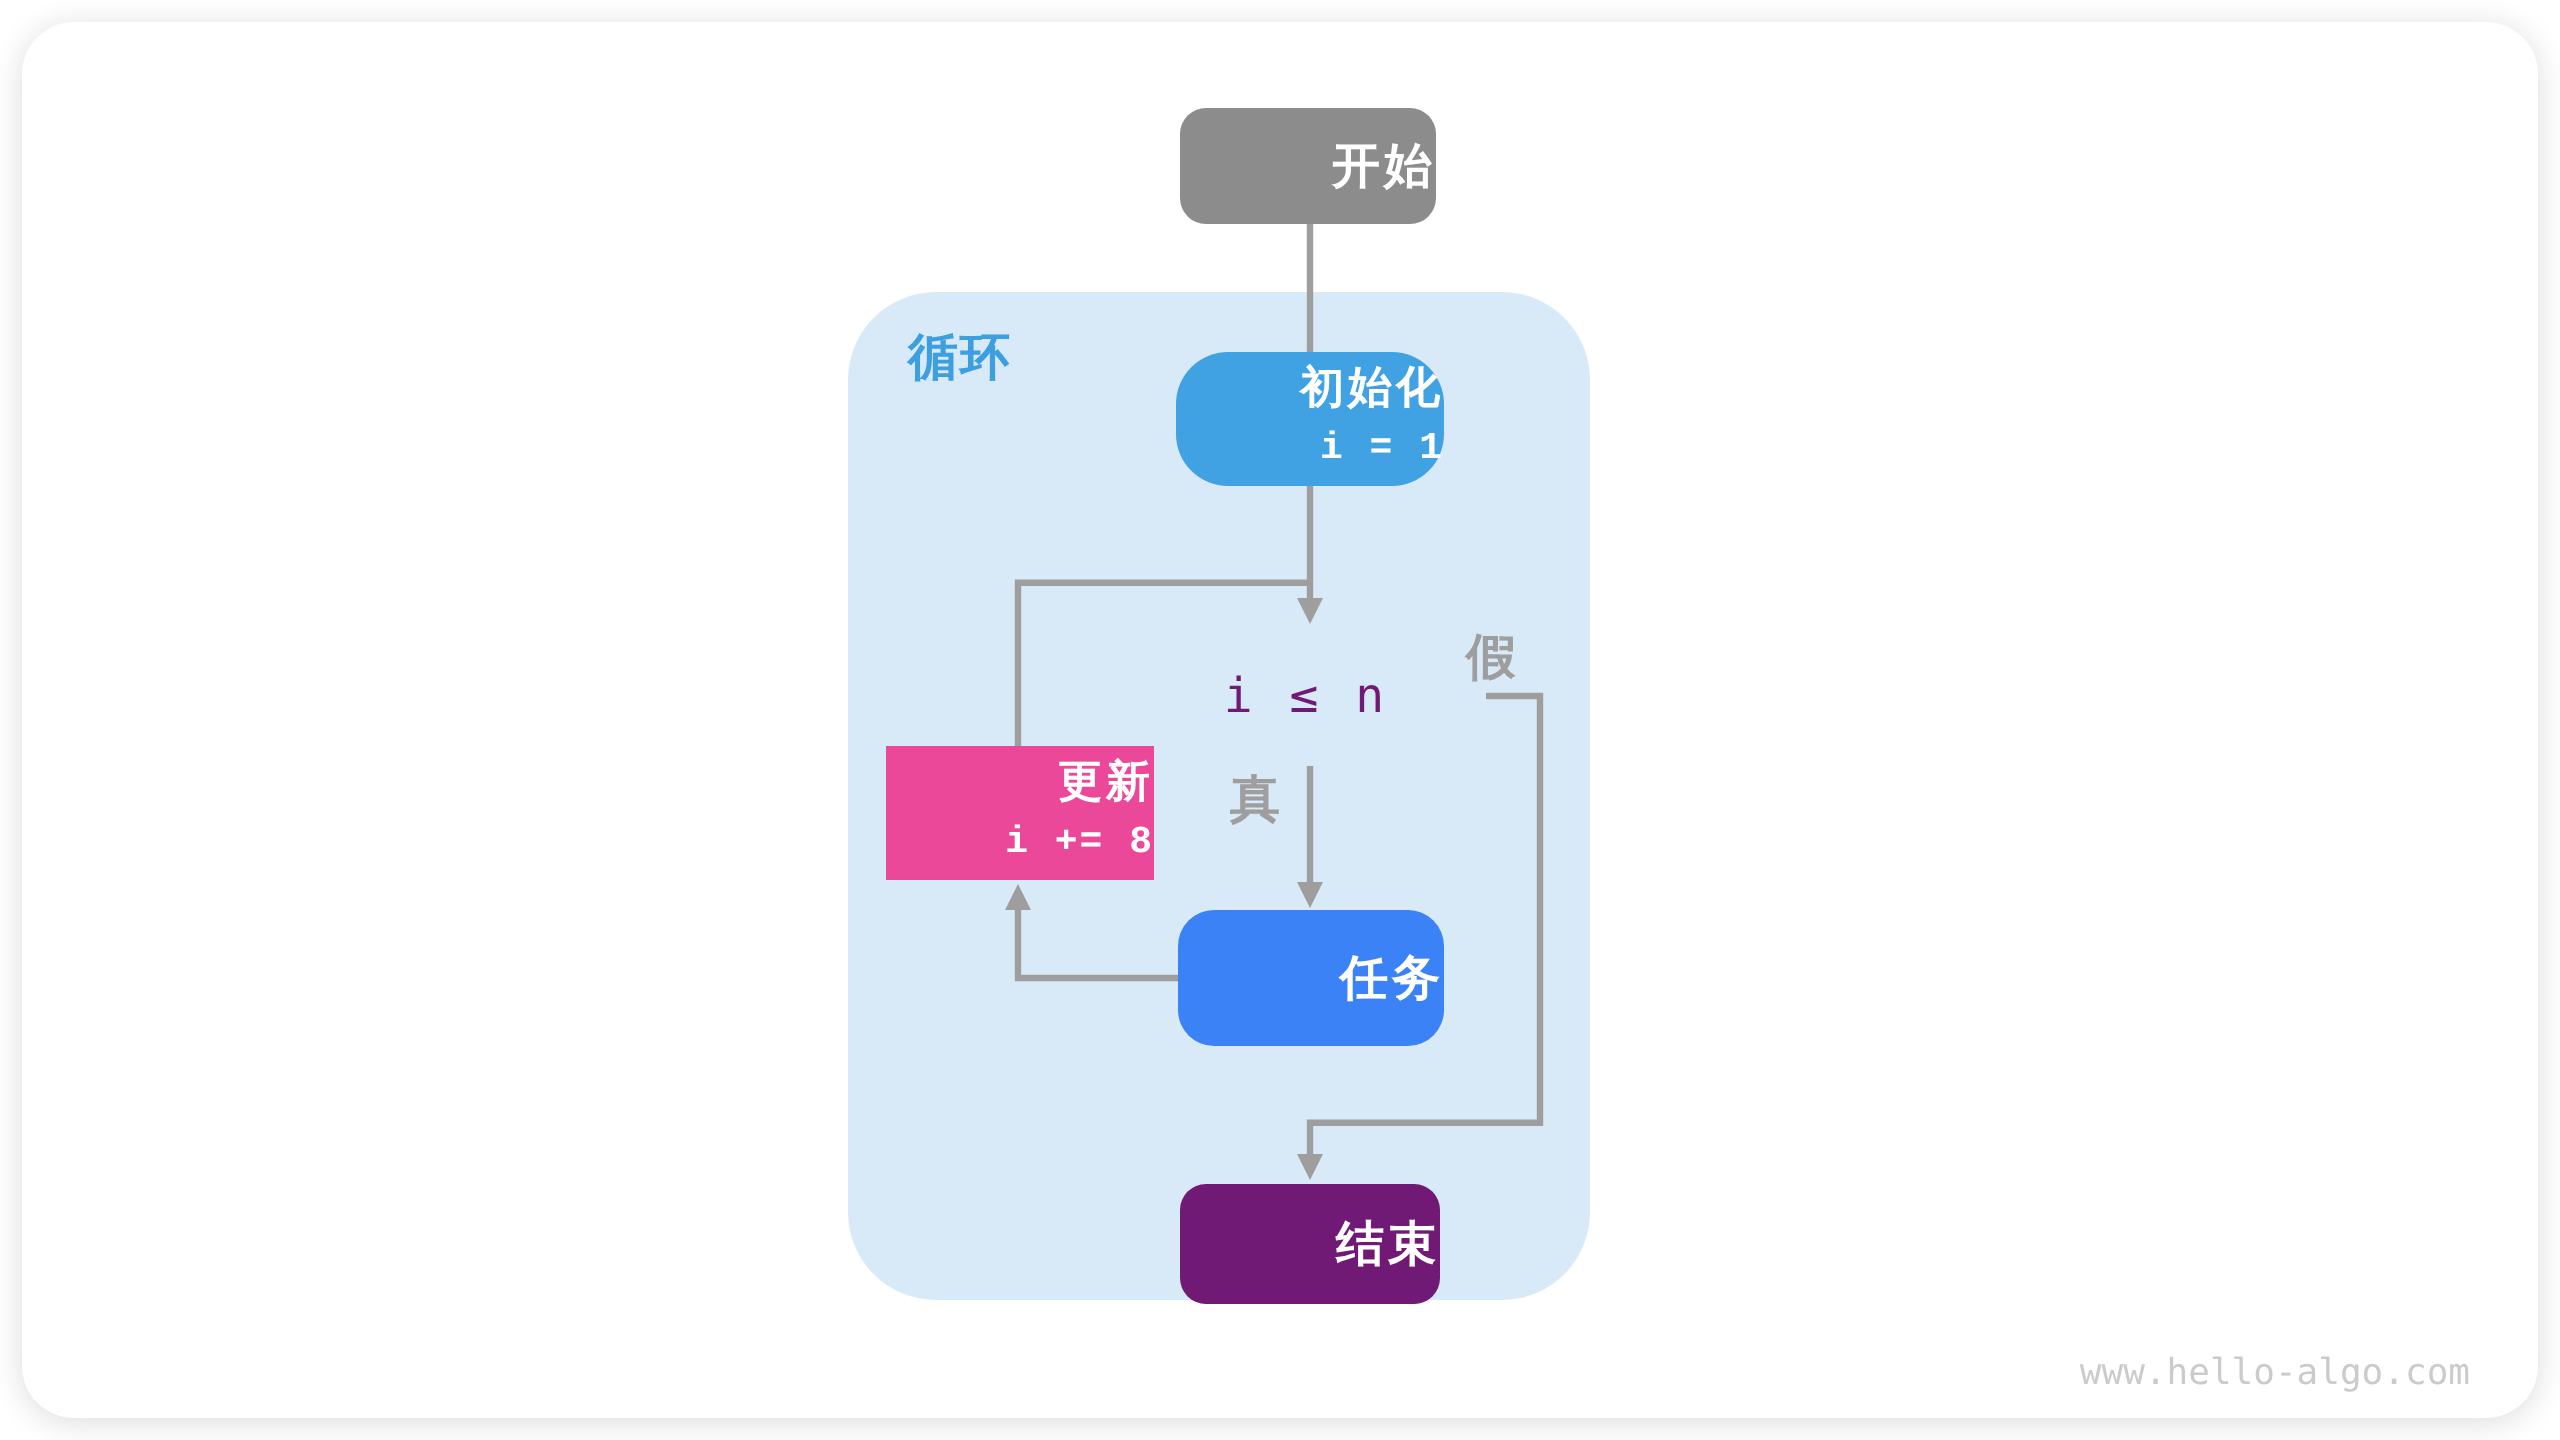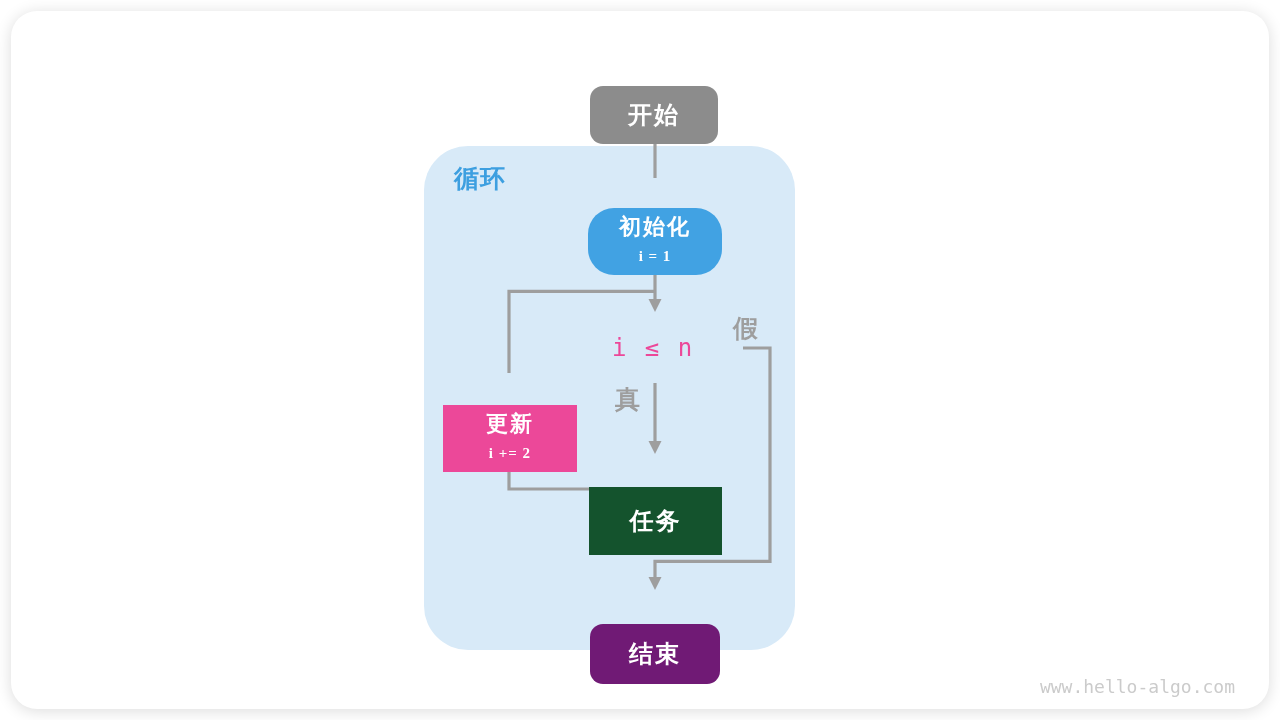--- a/index.html
+++ b/index.html
@@ -38,36 +38,35 @@
   }
   svg.edges {
     position: absolute;
     left: 0; top: 0;
     width: 1280px; height: 720px;
   }
   .node {
     position: absolute;
     display: flex;
     flex-direction: column;
-    align-items: center;
+    align-items: flex-end;
     justify-content: center;
     color: #ffffff;
     text-align: center;
     box-sizing: border-box;
-    margin-top: 32px;
   }
   .node .cjk {
     font-size: 24px;
     font-weight: 600;
     letter-spacing: 2px;
     line-height: 30px;
   }
   .node .code {
-    font-family: Liberation Serif, serif;
-    font-size: 15px;
+    font-family: Liberation Mono, monospace;
+    font-size: 19px;
     font-weight: 700;
     line-height: 29px;
     letter-spacing: 1px;
   }
   .terminal {
     border-radius: 13px;
     background: #8c8c8c;
   }
   .process { background: #41a2e3; }
   .task    { background: #91c08a; }
@@ -76,21 +75,21 @@
   .node-update{ left: 443px; top: 373px; width: 134px; height: 67px; }
   .node-task  { left: 589px; top: 455px; width: 133px; height: 68px; }
   .node-end   { left: 590px; top: 592px; width: 130px; height: 60px; }
   .diamond-label {
     position: absolute;
     left: 563px; top: 313px;
     width: 180px; height: 70px;
     display: flex;
     align-items: center;
     justify-content: center;
-    color: #ec4899;
+    color: #701a75;
     font-family: "DejaVu Sans Mono", monospace;
     font-size: 24px;
     font-weight: 500;
     letter-spacing: 2px;
   }
   .edge-label {
     position: absolute;
     font-size: 25px;
     font-weight: 700;
     color: #9e9e9e;
@@ -137,24 +136,24 @@
 
   <div class="node process node-init" style="background-color: rgb(65, 162, 227);">
     <span class="cjk" style="font-size:22px;">初始化</span>
     <span class="code">i = 1</span>
   </div>
 
   <div class="diamond-label">i ≤ n</div>
 
   <div class="node process node-update" style="background-color: #ec4899;">
     <span class="cjk" style="font-size:22px;">更新</span>
-    <span class="code">i += 2</span>
+    <span class="code">i += 8</span>
   </div>
 
-  <div class="node task node-task" style="background-color: #14532d;">
+  <div class="node task node-task" style="background-color: #3b82f6; border-radius: 18px;">
     <span class="cjk">任务</span>
   </div>
 
   <div class="node terminal node-end" style="background-color: #701a75;">
     <span class="cjk">结束</span>
   </div>
 
   <div class="edge-label edge-label-true" style="color: rgb(158, 158, 158);">真</div>
 
   <div class="edge-label edge-label-false" style="color: rgb(158, 158, 158);">假</div>

